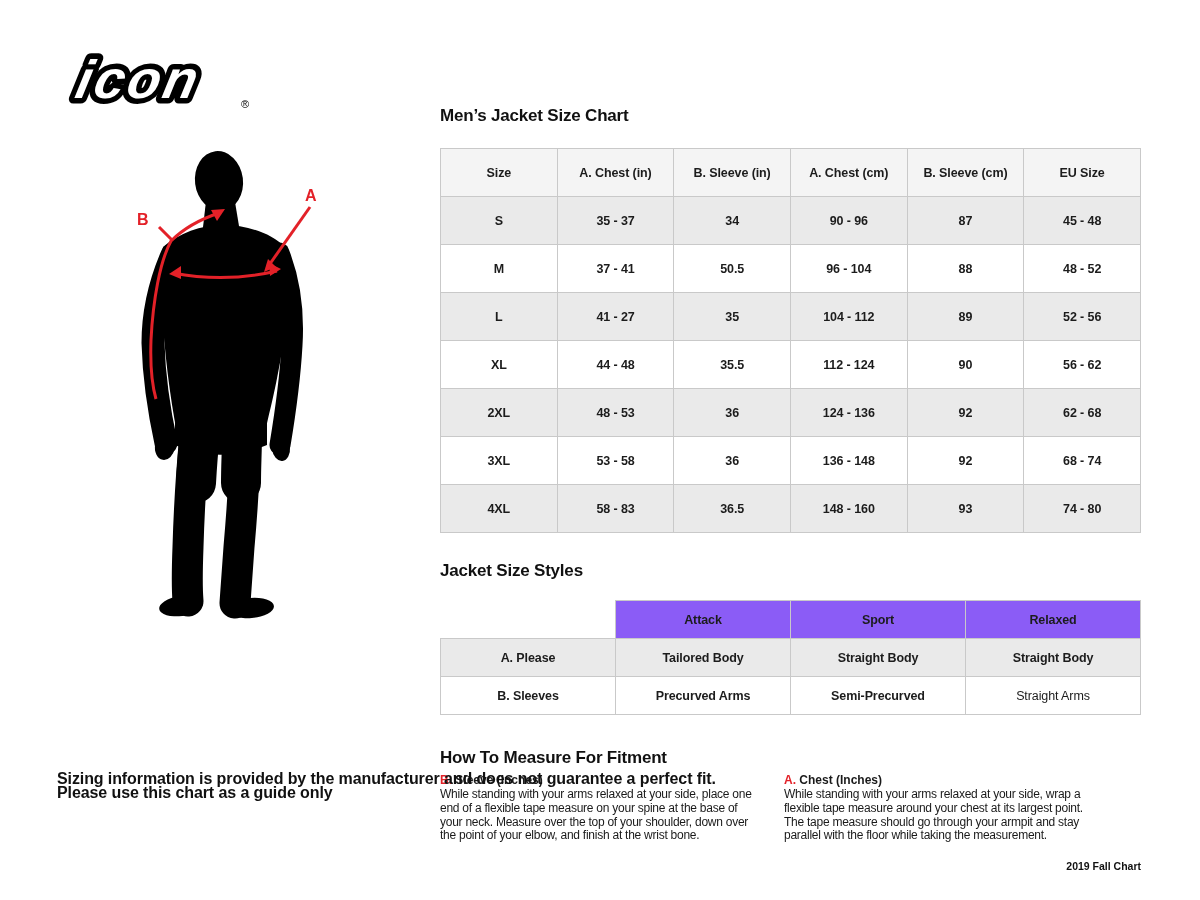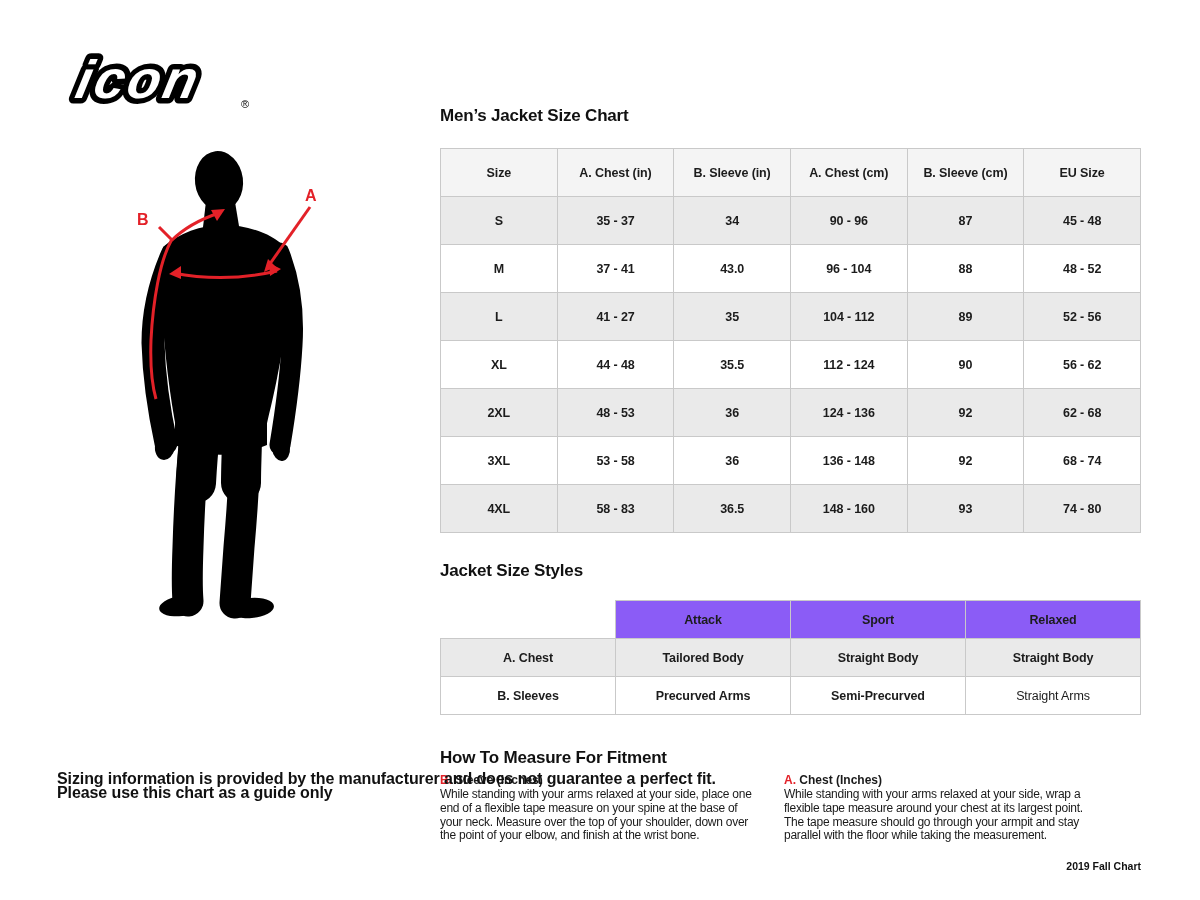--- a/index.html
+++ b/index.html
@@ -129,21 +129,21 @@
         <td>S</td>
         <td>35 - 37</td>
         <td>34</td>
         <td>90 - 96</td>
         <td>87</td>
         <td>45 - 48</td>
       </tr>
       <tr>
         <td>M</td>
         <td>37 - 41</td>
-        <td>43.0</td>
+        <td>50.5</td>
         <td>96 - 104</td>
         <td>88</td>
         <td>48 - 52</td>
       </tr>
       <tr class="alt">
         <td>L</td>
         <td>41 - 27</td>
         <td>35</td>
         <td>104 - 112</td>
         <td>89</td>
@@ -190,21 +190,21 @@
     <thead>
       <tr>
         <th class="blank"></th>
         <th>Attack</th>
         <th>Sport</th>
         <th>Relaxed</th>
       </tr>
     </thead>
     <tbody>
       <tr class="gray">
-        <td>A. Chest</td>
+        <td>A. Please</td>
         <td>Tailored Body</td>
         <td>Straight Body</td>
         <td>Straight Body</td>
       </tr>
       <tr>
         <td>B. Sleeves</td>
         <td>Precurved Arms</td>
         <td>Semi-Precurved</td>
         <td class="reg">Straight Arms</td>
       </tr>

